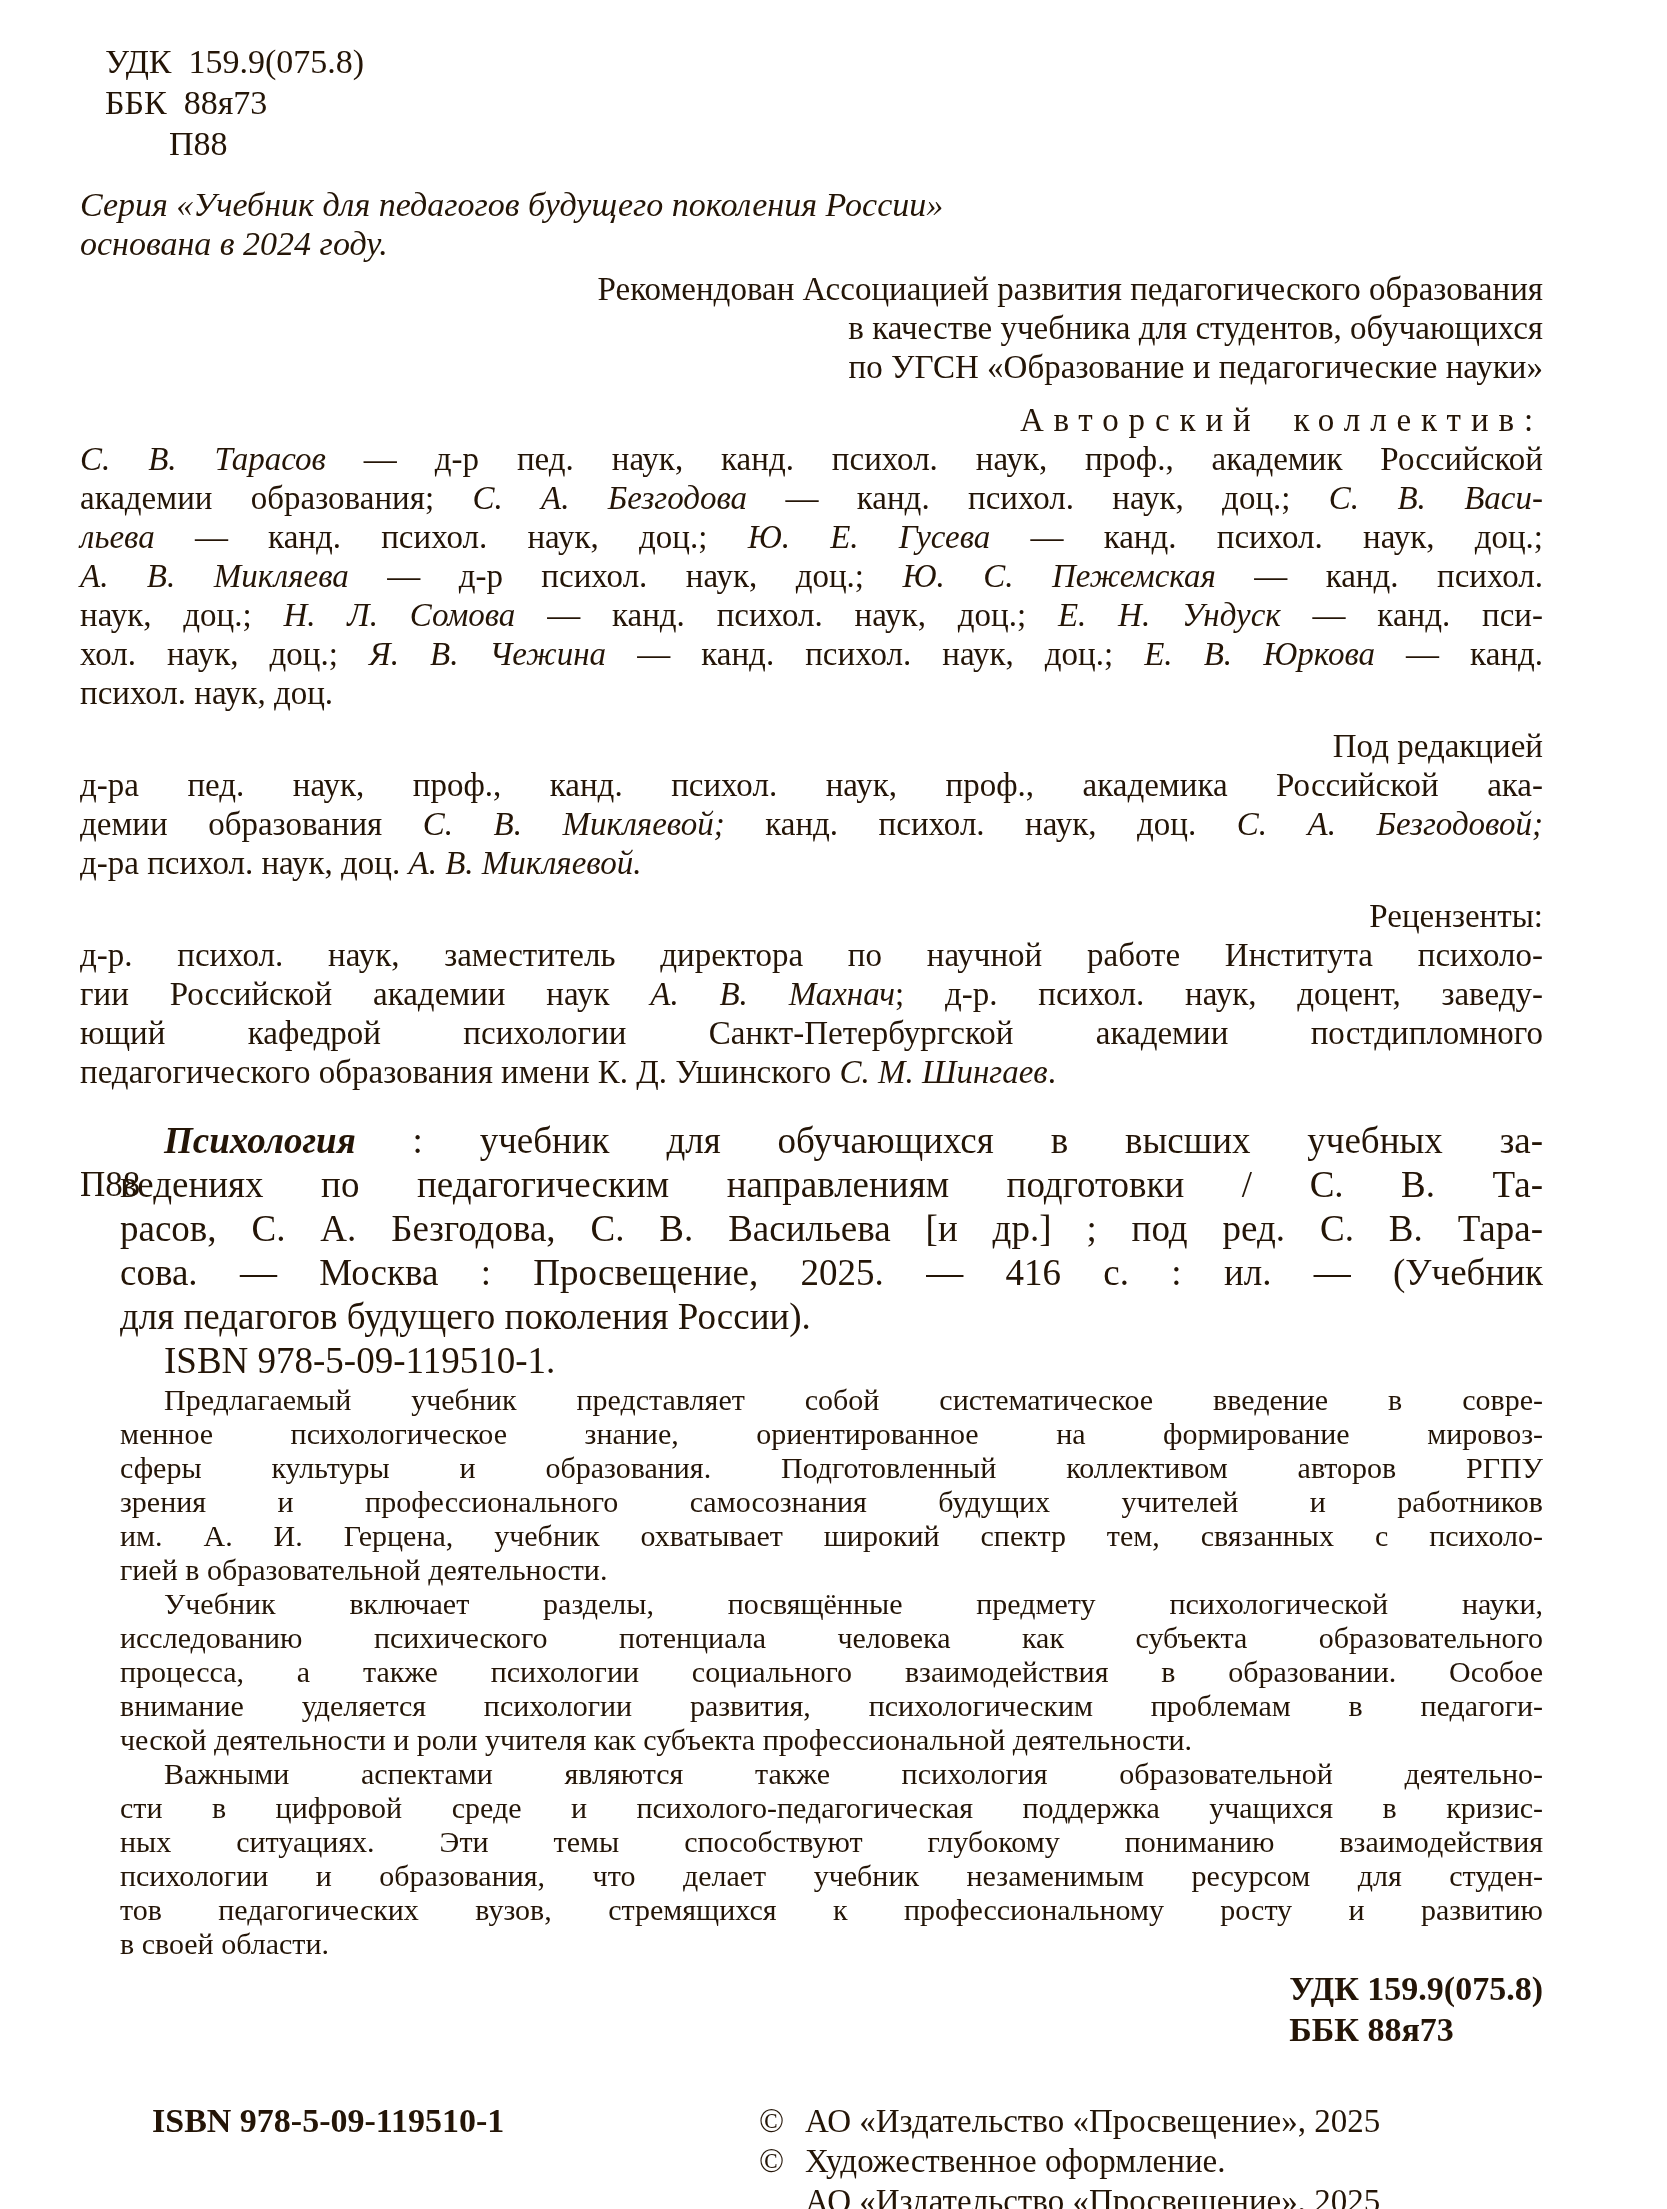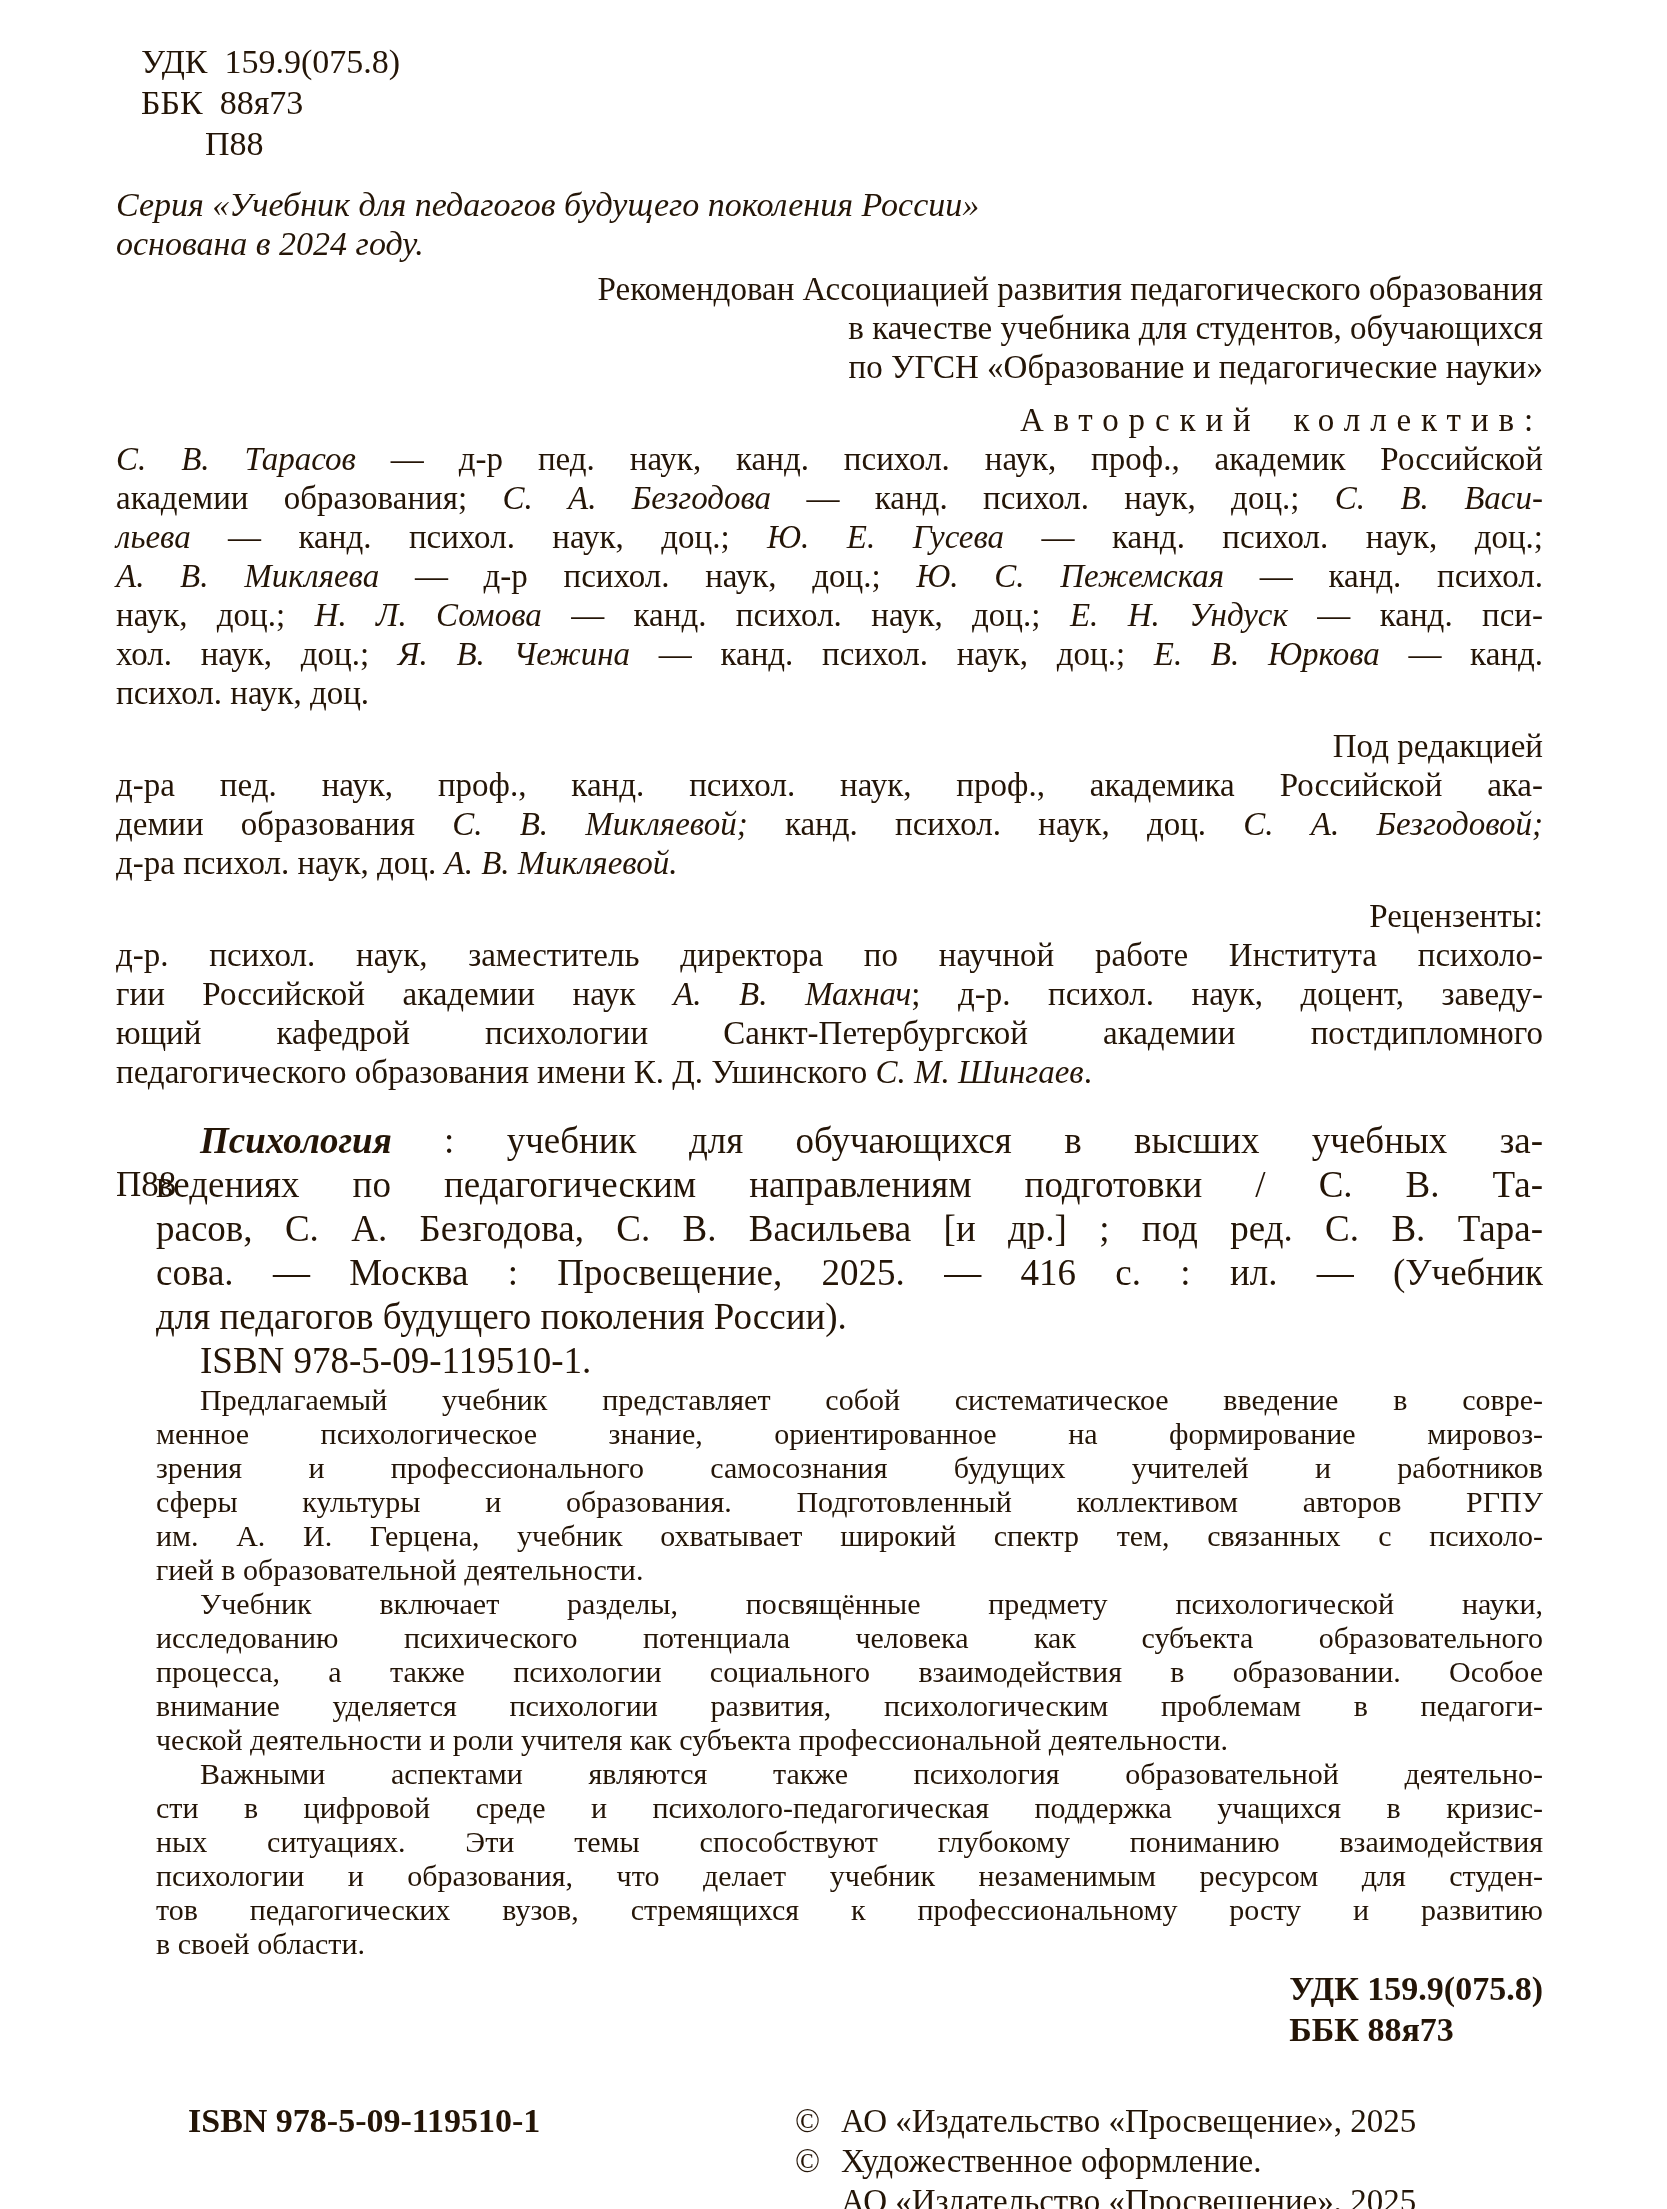--- a/index.html
+++ b/index.html
@@ -6,21 +6,21 @@
   body{
     width:1667px;height:2209px;
     background:#ffffff;
     color:#241507;
     font-family:"Liberation Serif","DejaVu Serif",serif;
     overflow:hidden;
   }
   .sheet{
     box-sizing:border-box;
     width:1667px;height:1926px;
-    padding:41px 124px 0 116px;
+    padding:41px 124px 0 80px;
   }
   
   .tline{white-space:nowrap;}
   .just .tline{
     white-space:normal;
     text-align:justify;
     text-align-last:justify;
   }
   .just .tline.last{text-align-last:left;}
   .tline.ind span:first-child{margin-left:42px;}
@@ -140,22 +140,22 @@
       <div class="tline"><span>ведениях по педагогическим направлениям подготовки / С. В. Та-</span></div>
       <div class="tline"><span>расов, С. А. Безгодова, С. В. Васильева [и др.] ; под ред. С. В. Тара-</span></div>
       <div class="tline"><span>сова. — Москва : Просвещение, 2025. — 416 с. : ил. — (Учебник</span></div>
       <div class="tline last"><span>для педагогов будущего поколения России).</span></div>
     </div>
   <div class="isbn-line">ISBN 978-5-09-119510-1.</div>
 
   <div class="annot just">
       <div class="tline ind"><span>Предлагаемый учебник представляет собой систематическое введение в совре-</span></div>
       <div class="tline"><span>менное психологическое знание, ориентированное на формирование мировоз-</span></div>
+      <div class="tline"><span>сферы культуры и образования. Подготовленный коллективом авторов РГПУ</span></div>
       <div class="tline"><span>зрения и профессионального самосознания будущих учителей и работников</span></div>
-      <div class="tline"><span>сферы культуры и образования. Подготовленный коллективом авторов РГПУ</span></div>
       <div class="tline"><span>им. А. И. Герцена, учебник охватывает широкий спектр тем, связанных с психоло-</span></div>
       <div class="tline last"><span>гией в образовательной деятельности.</span></div>
     </div>
   <div class="annot just">
       <div class="tline ind"><span>Учебник включает разделы, посвящённые предмету психологической науки,</span></div>
       <div class="tline"><span>исследованию психического потенциала человека как субъекта образовательного</span></div>
       <div class="tline"><span>процесса, а также психологии социального взаимодействия в образовании. Особое</span></div>
       <div class="tline"><span>внимание уделяется психологии развития, психологическим проблемам в педагоги-</span></div>
       <div class="tline last"><span>ческой деятельности и роли учителя как субъекта профессиональной деятельности.</span></div>
     </div>

